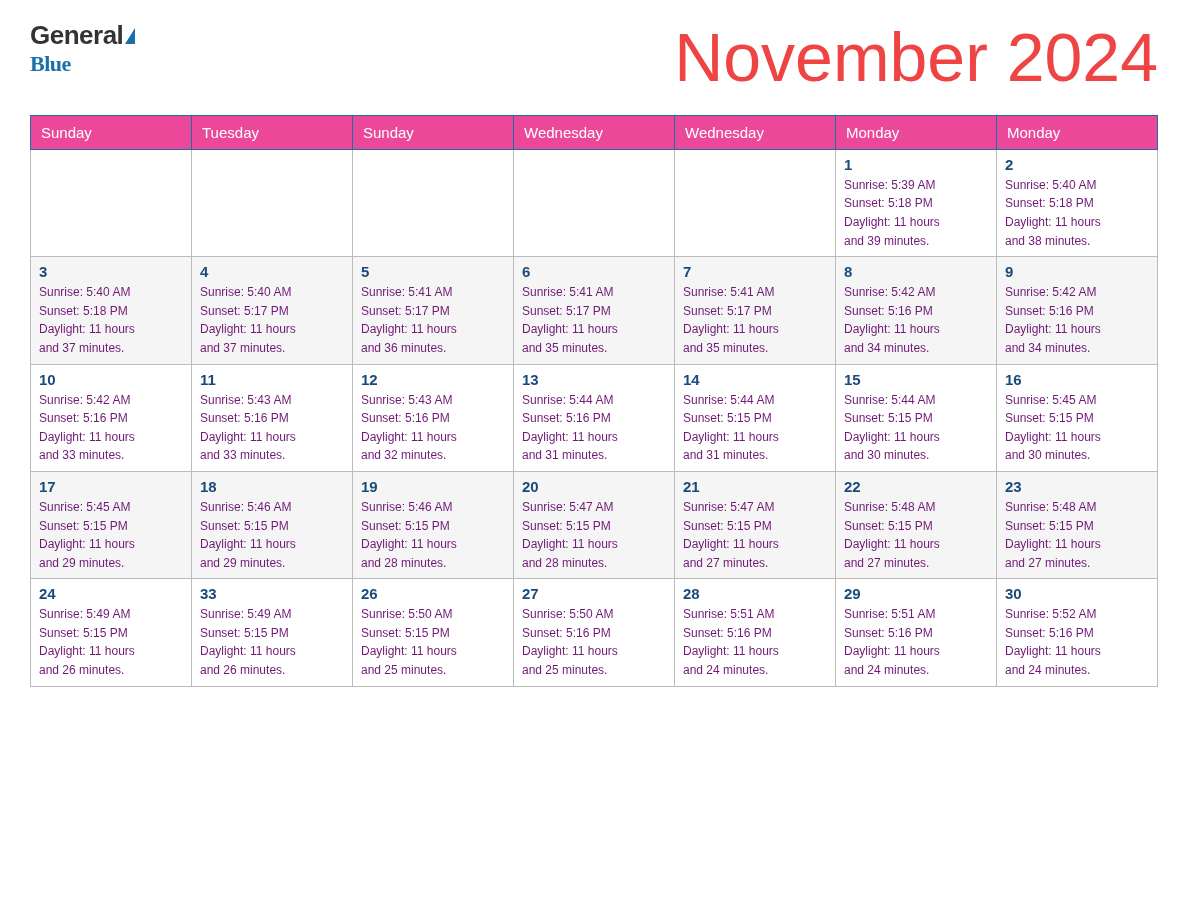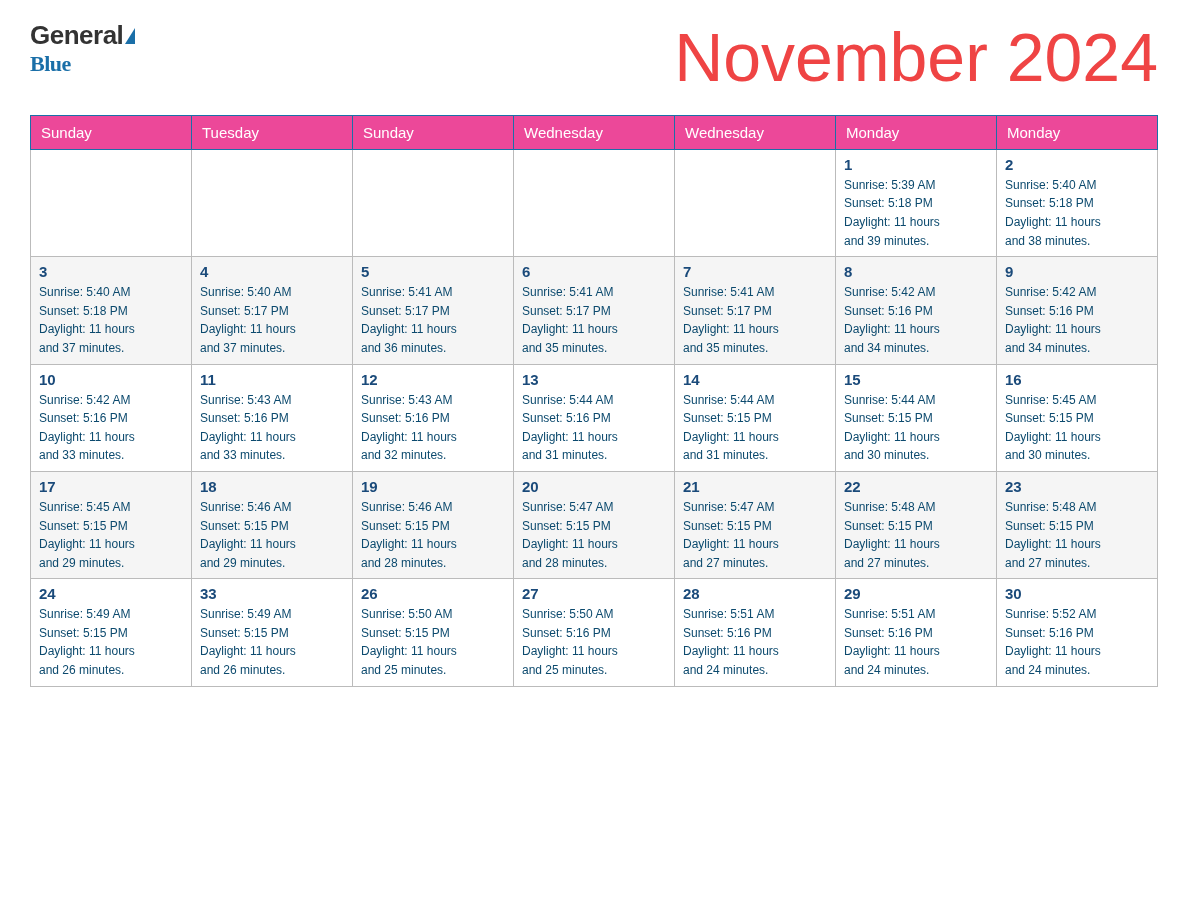--- a/index.html
+++ b/index.html
@@ -85,21 +85,21 @@
     .day-number {
       font-size: 15px;
       font-weight: bold;
       color: #1a4a7a;
       display: block;
       margin-bottom: 3px;
     }
     .day-info {
       font-size: 12px;
       line-height: 1.55;
-      color: #0c4a6e;
+      color: #701a75;
     }
     .empty-cell {
       background: #f9f9f9;
     }
     
     .row-even td { background: #f5f5f5; }
     .row-odd td { background: #ffffff; }
   </style>
 </head>
 <body>

